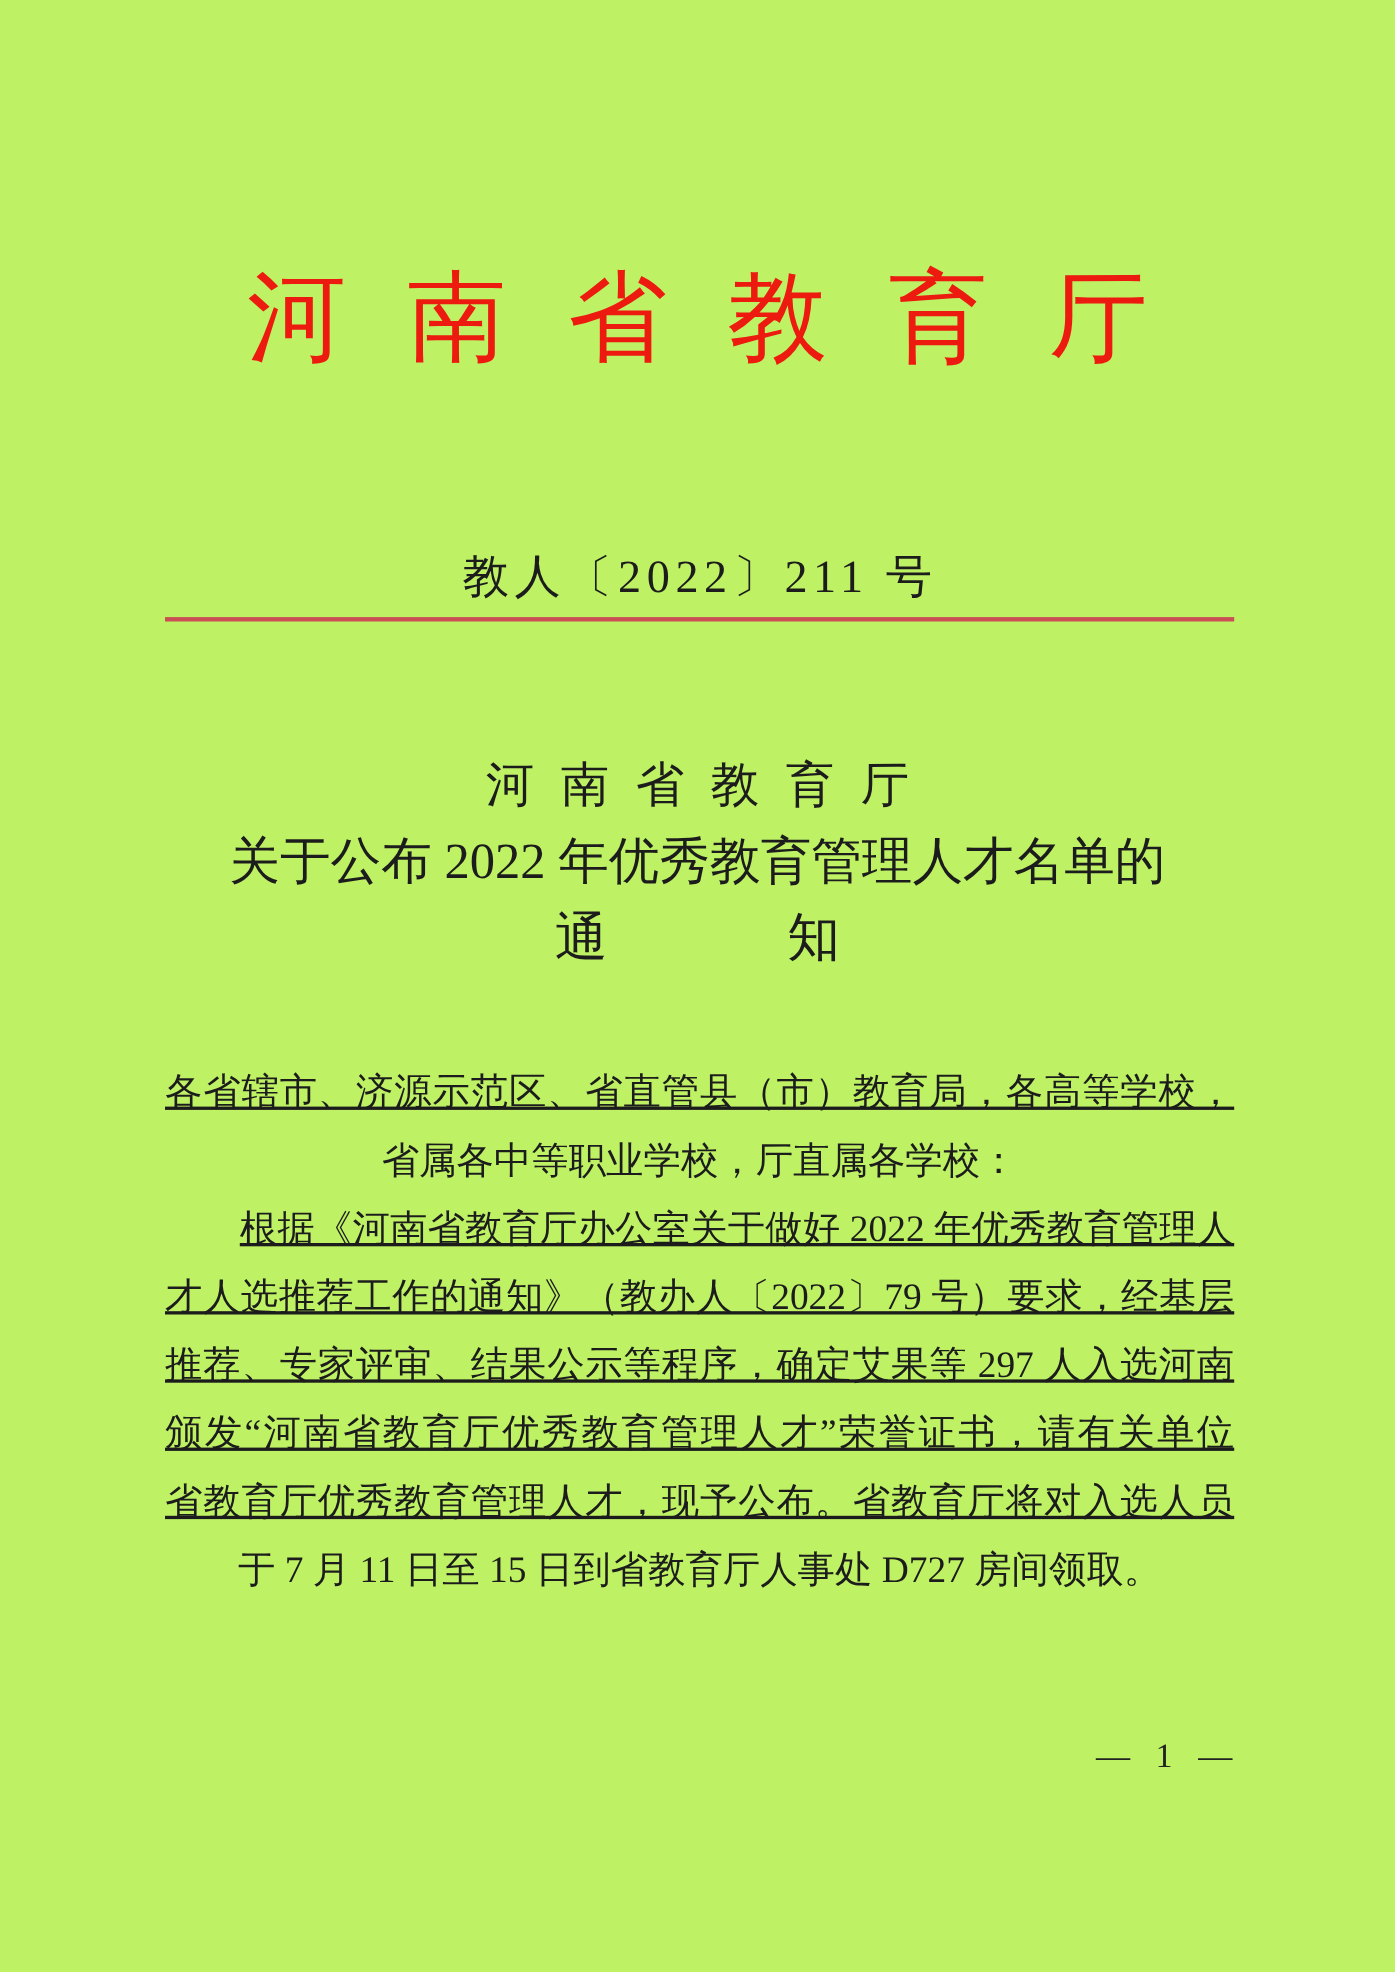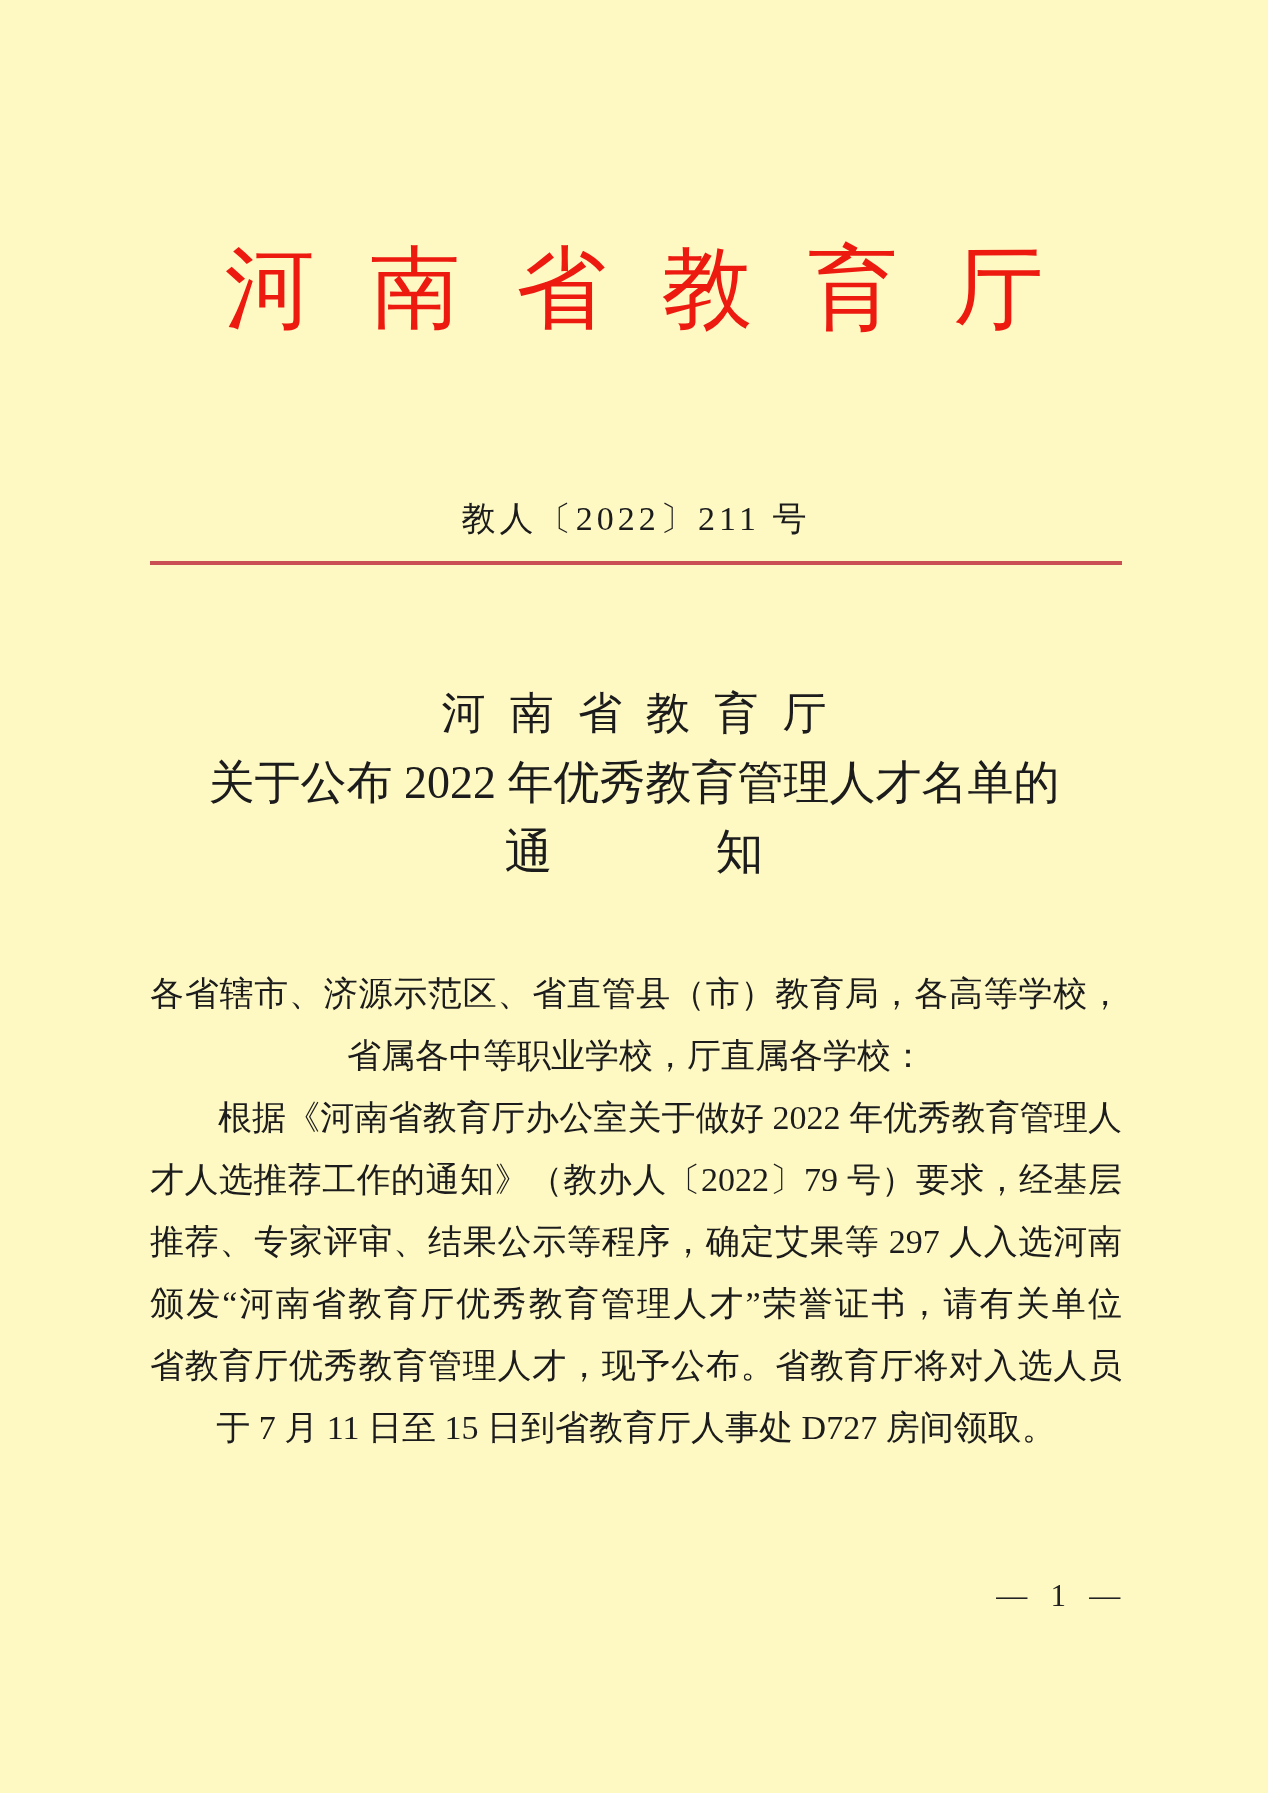--- a/index.html
+++ b/index.html
@@ -1,21 +1,21 @@
 <!DOCTYPE html>
 <html><head>
 <meta charset="utf-8">
 <style>
   * { margin: 0; padding: 0; box-sizing: border-box; }
   html, body { background: #ffffff; }
   .page {
     position: relative;
     width: 1268px;
     height: 1793px;
-    background: #fef9c3;
+    background: #bef264;
     font-family: "Liberation Serif", "DejaVu Serif", serif;
     color: #1c1c1c;
     overflow: hidden;
   }
   .letterhead {
     position: absolute;
     top: 228px;
     left: 0;
     width: 100%;
     text-align: center;
@@ -25,21 +25,21 @@
     letter-spacing: 0.62em;
     text-indent: 0.62em;
     white-space: nowrap;
   }
   .doc-number {
     position: absolute;
     top: 496px;
     left: 0;
     width: 100%;
     text-align: center;
-    font-size: 34px;
+    font-size: 42px;
     letter-spacing: 0.12em;
     text-indent: 0.12em;
   }
   .red-line {
     position: absolute;
     top: 561px;
     left: 150px;
     width: 972px;
     height: 4px;
     background: #c94f55;
@@ -85,20 +85,21 @@
   .body-line {
     font-size: 34px;
     line-height: 62px;
     height: 62px;
     text-align: center;
     white-space: normal;
   }
   .body-line.justify {
     text-align: justify;
     text-align-last: justify;
+    text-decoration: underline;
   }
   .body-line.indent {
     text-indent: 2em;
   }
   .page-number {
     position: absolute;
     top: 1578px;
     right: 140px;
     font-size: 31px;
     letter-spacing: 0.25em;

